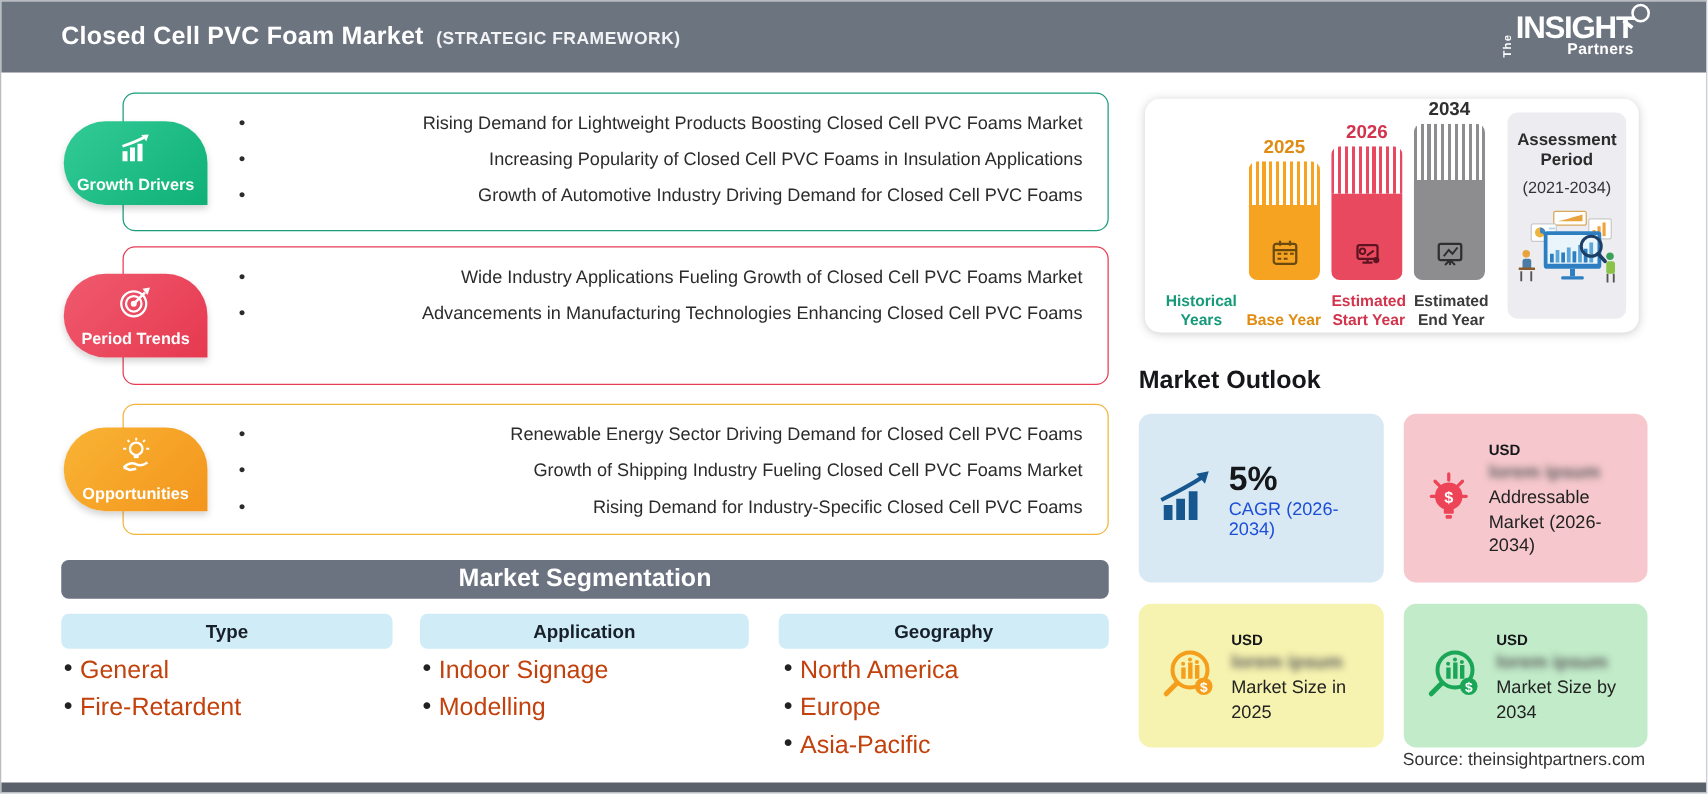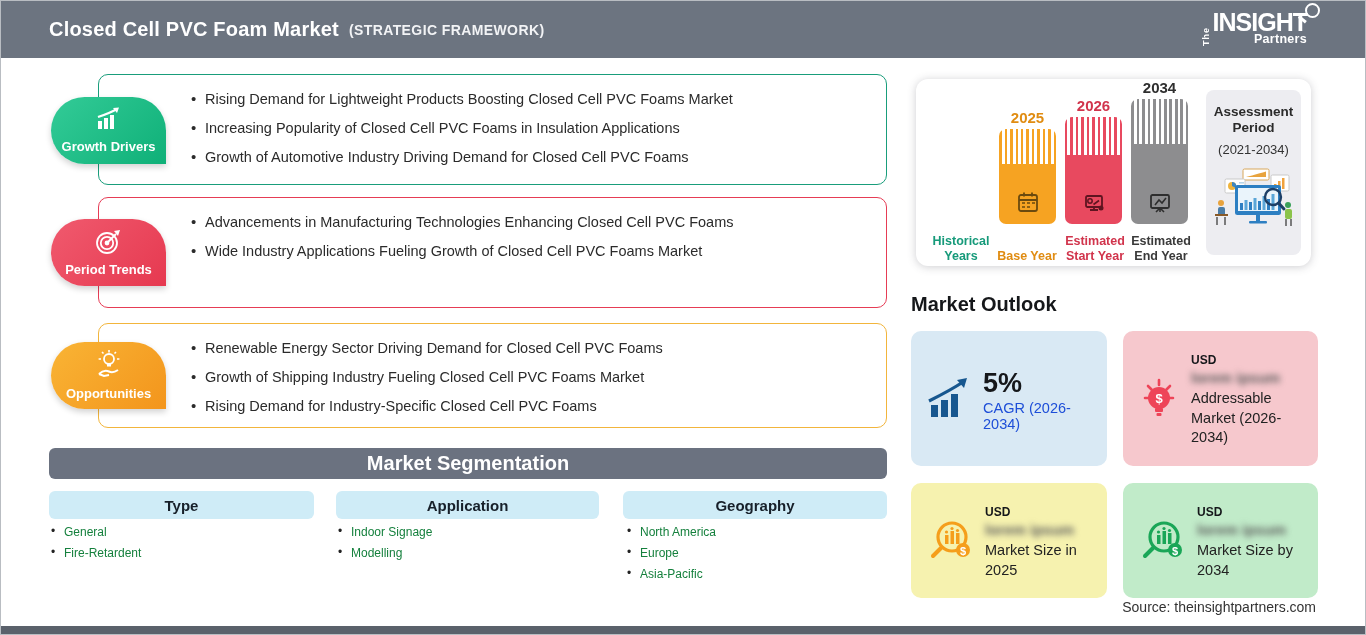--- a/index.html
+++ b/index.html
@@ -19,21 +19,21 @@
   .logo-main { font-size:25px; font-weight:800; letter-spacing:-1px; line-height:1; }
   .logo-partners { font-size:12.5px; font-weight:700; text-align:right; margin-top:-3px; letter-spacing:.3px; }
   .logo-lens { position:absolute; right:-13px; top:-7px; width:15px; height:15px;
                border:2.5px solid #fff; border-radius:50%; }
   .logo-handle { position:absolute; right:0px; top:8px; width:9px; height:2.5px; background:#fff;
                  transform:rotate(38deg); }
 
   
   .fw-box { position:absolute; left:97px; width:789px; border-radius:10px; background:#fff;
             padding:16px 20px 10px 92px; }
-  .fw-box ul { list-style:none; }
+  .fw-box ul { list-style:none;text-align:right; }
   .fw-box li { position:relative; font-size:14.5px; color:#2b2b2b; padding-left:14px; margin-bottom:13px; }
   .fw-box li::before { content:"•"; position:absolute; left:0; top:-1px; font-size:15px; color:#2b2b2b; }
   .box-green { top:73px; height:111px; border:1.5px solid #199d7b; }
   .box-red { top:196px; height:111px; border:1.5px solid #e63c55; }
   .box-yellow { top:322px; height:105px; border:1.5px solid #f2b53c; }
 
   .fw-badge { position:absolute; left:50px; width:115px; height:67px; border-radius:34px 34px 0 34px;
               display:flex; flex-direction:column; align-items:center; justify-content:center;
               color:#fff; box-shadow:0 3px 6px rgba(0,0,0,.18); z-index:2; }
   .fw-badge .bl { font-size:13px; font-weight:bold; margin-top:2px; }
@@ -42,21 +42,21 @@
   .badge-orange { top:341px; background:linear-gradient(135deg,#f9b435,#f3951c); }
 
   
   .seg-bar { position:absolute; left:48px; top:447px; width:838px; height:31px; background:#6b7280;
              border-radius:6px; color:#fff; font-size:20px; font-weight:bold;
              display:flex; align-items:center; justify-content:center; }
   .seg-head { position:absolute; top:490px; height:28px; background:#cfecf7; border-radius:6px;
               display:flex; align-items:center; justify-content:center;
               font-size:15px; font-weight:bold; color:#17202a; }
   .seg-list { position:absolute; top:524px; list-style:none; }
-  .seg-list li { position:relative; font-size:12px; color:#15803d; padding-left:13px; margin-bottom:7px; }
+  .seg-list li { position:relative; font-size:20px; color:#c2410c; padding-left:13px; margin-bottom:7px; }
   .seg-list li::before { content:"•"; position:absolute; left:0; top:-1px; color:#222; }
 
   
   .tcard { position:absolute; left:915px; top:78px; width:395px; height:187px; background:#fff;
            border-radius:12px; box-shadow:0 1px 8px rgba(60,60,70,.25); }
   .tcol { position:absolute; display:flex; flex-direction:column; align-items:center; bottom:42px; }
   .tyear { font-size:15px; font-weight:bold; margin-bottom:3px; white-space:nowrap; }
   .tbar { width:100%; border-radius:7px; overflow:hidden; display:flex; flex-direction:column;
           position:relative; }
   .tstripes { width:100%; }
@@ -122,22 +122,22 @@
         <rect x="16" y="8" width="4" height="14" fill="#fff"></rect>
         <path d="M4 10 C10 8 16 6 23 2" stroke="#fff" stroke-width="2.2" fill="none"></path>
         <path d="M19 1 L25 0.5 L23 6 Z" fill="#fff"></path>
       </svg>
     </span>
     <span class="bl">Growth Drivers</span>
   </div>
 
   <div class="fw-box box-red">
     <ul>
+      <li>Wide Industry Applications Fueling Growth of Closed Cell PVC Foams Market</li>
       <li>Advancements in Manufacturing Technologies Enhancing Closed Cell PVC Foams</li>
-      <li>Wide Industry Applications Fueling Growth of Closed Cell PVC Foams Market</li>
     </ul>
   </div>
   <div class="fw-badge badge-red">
     <span>
       <svg width="30" height="28" viewBox="0 0 30 28">
         <circle cx="13" cy="15" r="10" stroke="#fff" stroke-width="1.8" fill="none"></circle>
         <circle cx="13" cy="15" r="6.2" stroke="#fff" stroke-width="1.8" fill="none"></circle>
         <circle cx="13" cy="15" r="2.4" fill="#fff"></circle>
         <path d="M13 15 L22 6" stroke="#fff" stroke-width="2"></path>
         <path d="M20 3 L26 2 L24 8 Z" fill="#fff"></path>

